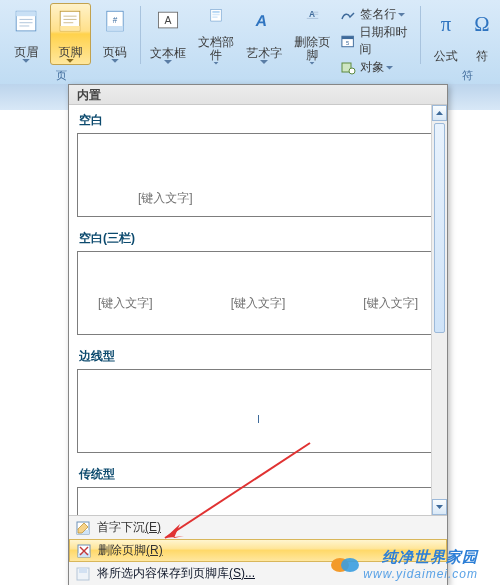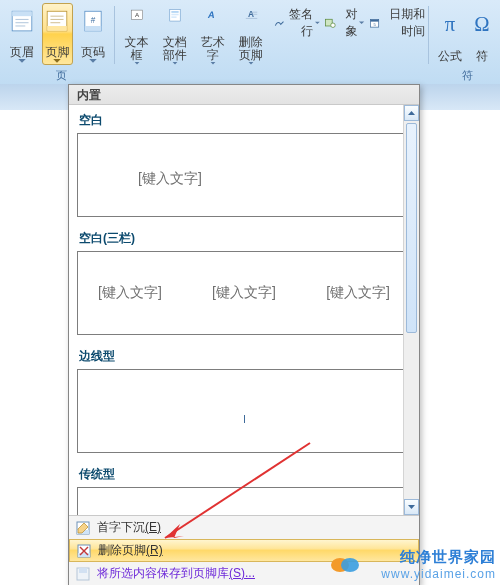--- a/index.html
+++ b/index.html
@@ -9,50 +9,50 @@
   .ribbon { background: linear-gradient(#d9eaf9, #c0dcf3); height: 85px; padding: 2px 4px 0 4px; display: flex; align-items: flex-start; border-bottom: 1px solid #8db2d8; }
   .rb-big { width: 42px; height: 62px; display: flex; flex-direction: column; align-items: center; justify-content: flex-start; padding-top: 4px; margin: 1px 2px; border: 1px solid transparent; border-radius: 3px; cursor: pointer; }
   .rb-big.active { background: linear-gradient(#fff2c8, #ffe08a 45%, #ffd24c 50%, #ffe79d); border: 1px solid #c2a24e; }
   .rb-label { font-size: 12px; color: #3b3b3b; margin-top: 12px; text-align: center; line-height: 1.1; }
   .rb-med { width: 46px; height: 62px; display: flex; flex-direction: column; align-items: center; padding-top: 4px; margin: 1px 2px; cursor: pointer; }
   .ribbon-sep { width: 1px; height: 58px; background: #a8c3de; margin: 4px 3px 0; }
   .small-row { display: flex; align-items: center; margin: 1px 0 0 4px; cursor: pointer; }
   .small-ico { width: 16px; height: 16px; display: inline-block; }
   .small-text { color: #3b3b3b; font-size: 12px; margin-left: 4px; }
   .dd-tri { margin-left: 2px; }
-  .right-col { display: flex; flex-direction: row; padding-top: 3px; text-align: right; }
+  .right-col { display: flex; flex-direction: column; padding-top: 3px; }
   .ribbon-grouplabel { position: absolute; top: 68px; font-size: 11px; color: #3e6a9a; }
   .grouplabel-1 { left: 56px; }
   .grouplabel-2 { left: 462px; }
 
   
-  .gallery { position: absolute; left: 68px; top: 84px; width: 352px; background: #f4f4f4; border: 1px solid #868686; box-shadow: 2px 2px 6px rgba(0,0,0,0.25); }
+  .gallery { position: absolute; left: 68px; top: 84px; width: 380px; background: #f4f4f4; border: 1px solid #868686; box-shadow: 2px 2px 6px rgba(0,0,0,0.25); }
   .gallery-head { background: linear-gradient(#ececec,#e3e3e3); height: 20px; line-height: 20px; padding-left: 8px; font-weight: bold; font-size: 12px; color: #454545; border-bottom: 1px solid #c9c9c9; }
   .gal-scroll { max-height: 410px; overflow: hidden; background: #fff; position: relative; }
   .gal-item { padding: 4px 8px 6px; }
   .gal-label { font-size: 12px; color: #0c4a6e; margin: 3px 0 4px 2px; font-weight: bold; }
   .gal-preview { border: 1px solid #7d7d7d; background: #fff; height: 84px; position: relative; display: flex; align-items: center; justify-content: center; }
-  .ph { font-size: 14px; color: #6f6f6f; }
+  .ph { font-size: 12px; color: #6f6f6f; margin-top: 20px; }
   .preview-3col { display: flex; justify-content: space-between; width: 100%; padding: 0 20px; }
   .gal-scrollbar { width: 16px; background: #efefef; border-left: 1px solid #d4d4d4; position: absolute; top: 0; right: 0; height: 100%; }
   .sb-btn { height: 16px; background: linear-gradient(#fafdff,#d9e8f7); border: 1px solid #9cb9d9; display: flex; align-items: center; justify-content: center; }
   .sb-thumb { margin: 2px; height: 210px; background: linear-gradient(#e8f2fd,#cfe3f8); border: 1px solid #9cb9d9; border-radius: 2px; }
   .footer-cmds { border-top: 1px solid #c9c9c9; }
   .footer-row { display: flex; align-items: center; height: 23px; padding-left: 6px; cursor: pointer; }
   .footer-row.hover { background: linear-gradient(#fff5cf,#ffe69b 40%,#ffd96a 50%,#ffe79f); border: 1px solid #d8b65a; height: 23px; }
   .footer-row.disabled { color: #9a9a9a; cursor: default; }
   .footer-icon { width: 16px; height: 16px; margin-right: 6px; display: inline-block; }
   .footer-text { font-size: 12px; color: #333; }
   .underline { text-decoration: underline; }
 
   
   .arrow { position: absolute; left: 150px; top: 438px; width: 170px; height: 110px; pointer-events: none; }
 
   
-  .watermark { position: absolute; right: 4px; bottom: 4px; text-align: right; }
+  .watermark { position: absolute; right: 22px; bottom: 4px; text-align: right; font-style: italic; }
   .wm-cn { font-size: 15px; font-weight: bold; color: #2d7fd6; letter-spacing: 1px; }
   .wm-url { font-size: 12px; color: #5aa2e6; letter-spacing: 1px; }
   .wm-logo { position: absolute; right: 140px; bottom: 12px; width: 30px; height: 16px; }
 
   
   .doc-edge { position: absolute; left: 0; top: 110px; width: 14px; height: 430px; background: #fff; border-right: 0; }
   .doc-edge::before { content:""; position:absolute; left:0; top:-26px; width:500px; height:26px; background:linear-gradient(#bcd4ec,#d8e8f7); }
 </style>
 </head>
 <body>
@@ -152,35 +152,35 @@
       <svg class="small-ico" viewBox="0 0 16 16">
           <path d="M2 12 C4 6 8 6 10 10 L14 6" stroke="#3e6a9a" fill="none" stroke-width="1.5"></path>
         </svg>
       <span class="small-text">签名行</span>
       <svg class="dd-tri" width="7" height="4" viewBox="0 0 7 4">
           <path d="M0 0 L3.5 3.5 L7 0" fill="#5a7da5"></path>
         </svg>
     </div>
     <div class="small-row">
       <svg class="small-ico" viewBox="0 0 16 16">
+          <rect x="2" y="3" width="12" height="11" fill="#fff" stroke="#3e6a9a"></rect>
+          <rect x="2" y="3" width="12" height="3" fill="#3e6a9a"></rect>
+          <text x="8" y="12" font-size="6" fill="#3e6a9a" text-anchor="middle">5</text>
+        </svg>
+      <span class="small-text">日期和时间</span>
+    </div>
+    <div class="small-row">
+      <svg class="small-ico" viewBox="0 0 16 16">
           <rect x="2" y="3" width="9" height="9" fill="#cfe6c3" stroke="#5c8a3f"></rect>
           <circle cx="12" cy="11" r="3" fill="#fff" stroke="#5c8a3f"></circle>
         </svg>
       <span class="small-text">对象</span>
       <svg class="dd-tri" width="7" height="4" viewBox="0 0 7 4">
           <path d="M0 0 L3.5 3.5 L7 0" fill="#5a7da5"></path>
         </svg>
-    </div>
-    <div class="small-row">
-      <svg class="small-ico" viewBox="0 0 16 16">
-          <rect x="2" y="3" width="12" height="11" fill="#fff" stroke="#3e6a9a"></rect>
-          <rect x="2" y="3" width="12" height="3" fill="#3e6a9a"></rect>
-          <text x="8" y="12" font-size="6" fill="#3e6a9a" text-anchor="middle">5</text>
-        </svg>
-      <span class="small-text">日期和时间</span>
     </div>
   </div>
 
   <div class="ribbon-sep"></div>
 
   <div class="rb-big">
     <svg style="width:30px;height:30px" viewBox="0 0 32 32">
         <text x="16" y="24" font-size="22" fill="#2f74c0" text-anchor="middle" font-family="serif">π</text>
       </svg>
     <span class="rb-label">公式</span>
@@ -267,21 +267,21 @@
           <line x1="4" y1="4" x2="12" y2="12" stroke="#c23b3b" stroke-width="1.5"></line>
           <line x1="12" y1="4" x2="4" y2="12" stroke="#c23b3b" stroke-width="1.5"></line>
         </svg>
       <span class="footer-text"><span>删除页脚</span><span class="underline">(R)</span></span>
     </div>
     <div class="footer-row disabled">
       <svg class="footer-icon" viewBox="0 0 16 16">
           <rect x="2" y="2" width="12" height="12" fill="#eef3f8" stroke="#b5c6d8"></rect>
           <rect x="4" y="2" width="8" height="5" fill="#d2e1f2"></rect>
         </svg>
-      <span class="footer-text" style="color:#6d28d9"><span>将所选内容保存到页脚库</span><span class="underline">(S)...</span></span>
+      <span class="footer-text" style="color:#0f172a"><span>将所选内容保存到页脚库</span><span class="underline">(S)...</span></span>
     </div>
   </div>
 </div>
 
 <svg class="arrow" viewBox="0 0 170 110">
   <line x1="160" y1="5" x2="15" y2="100" stroke="#e03232" stroke-width="2"></line>
   <polygon points="15,100 30,86 24,100 34,98" fill="#e03232"></polygon>
 </svg>
 
 <svg class="wm-logo" viewBox="0 0 30 16">

